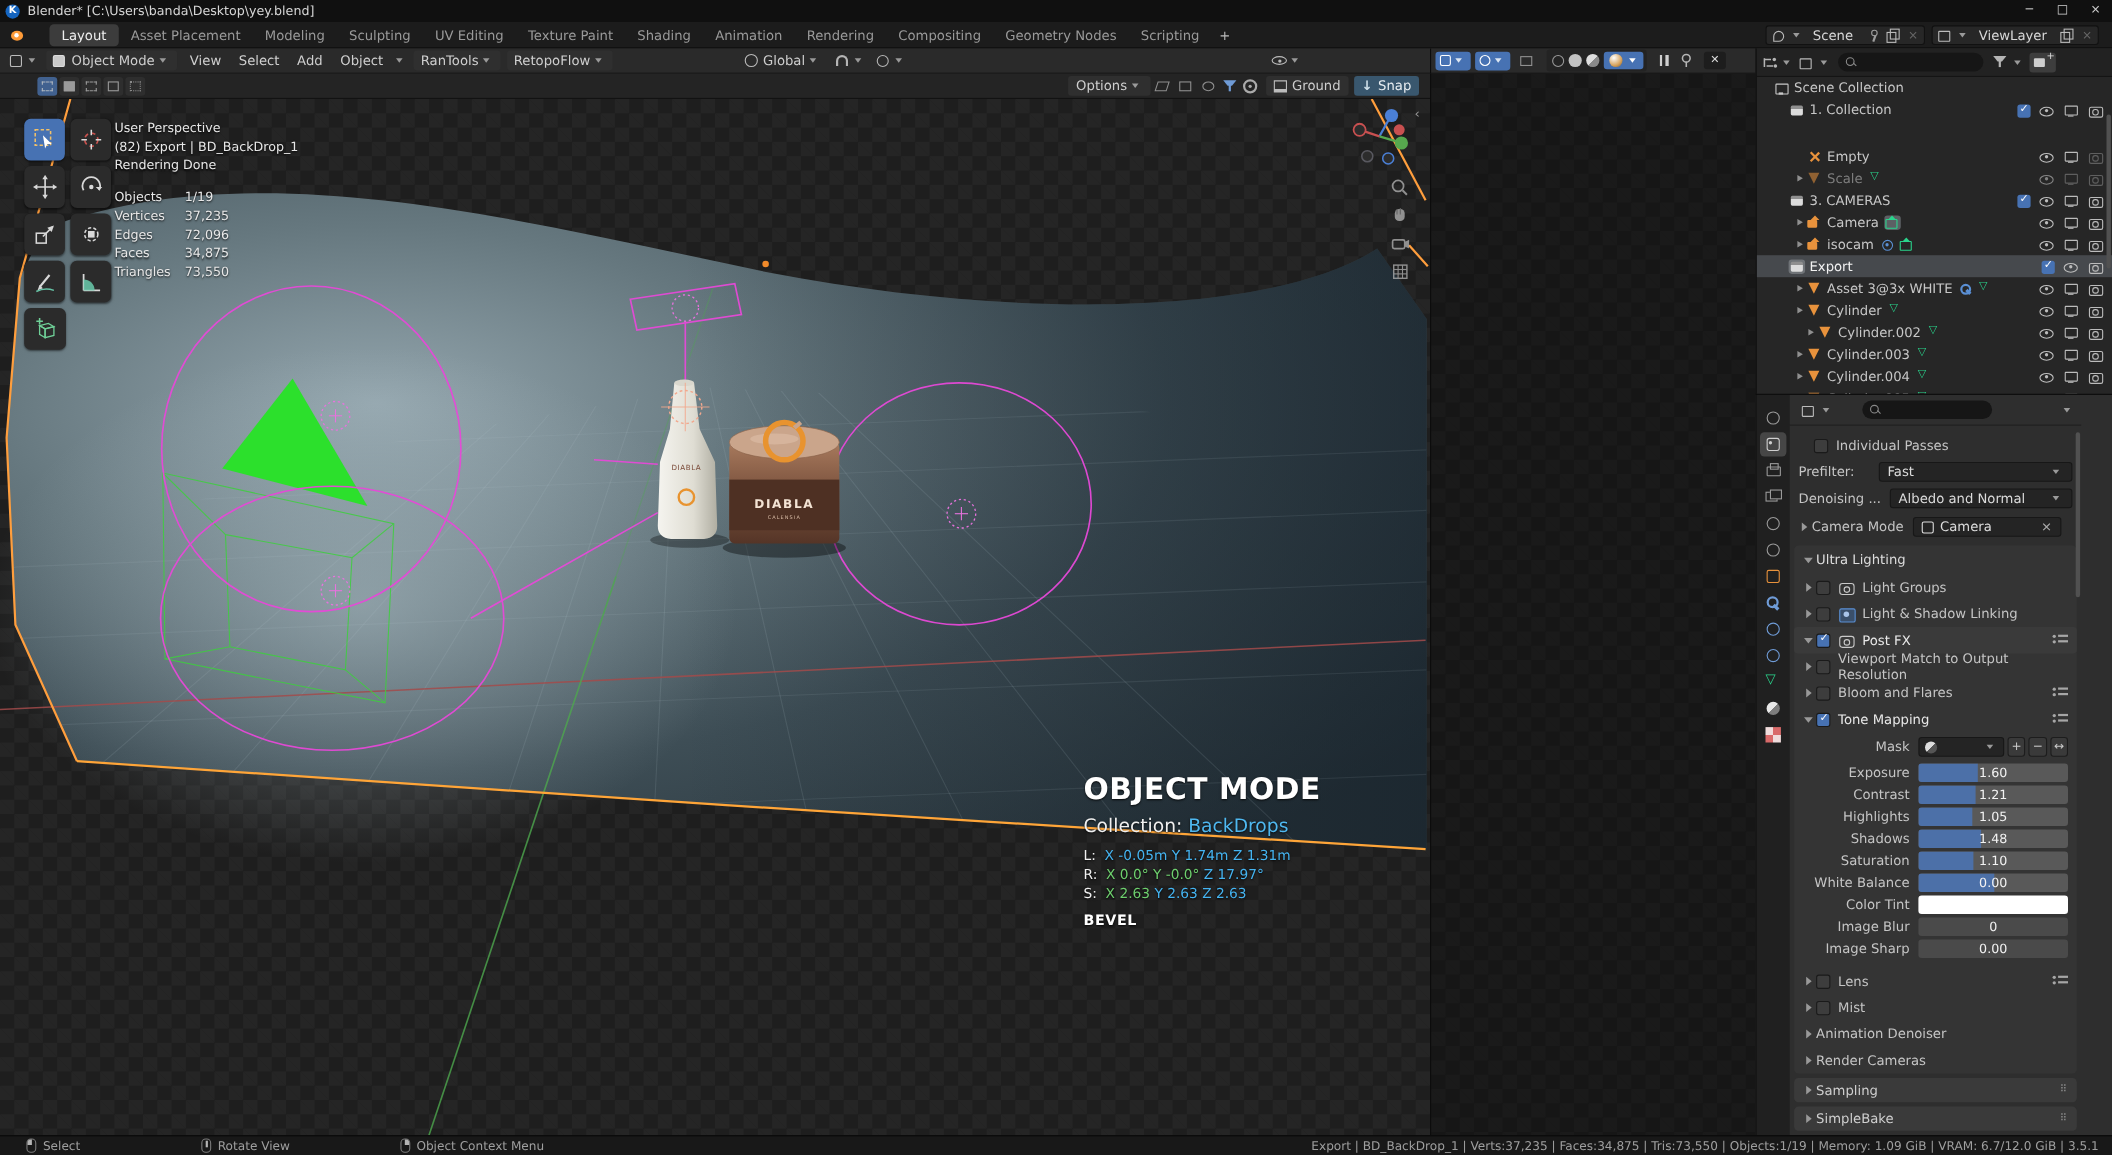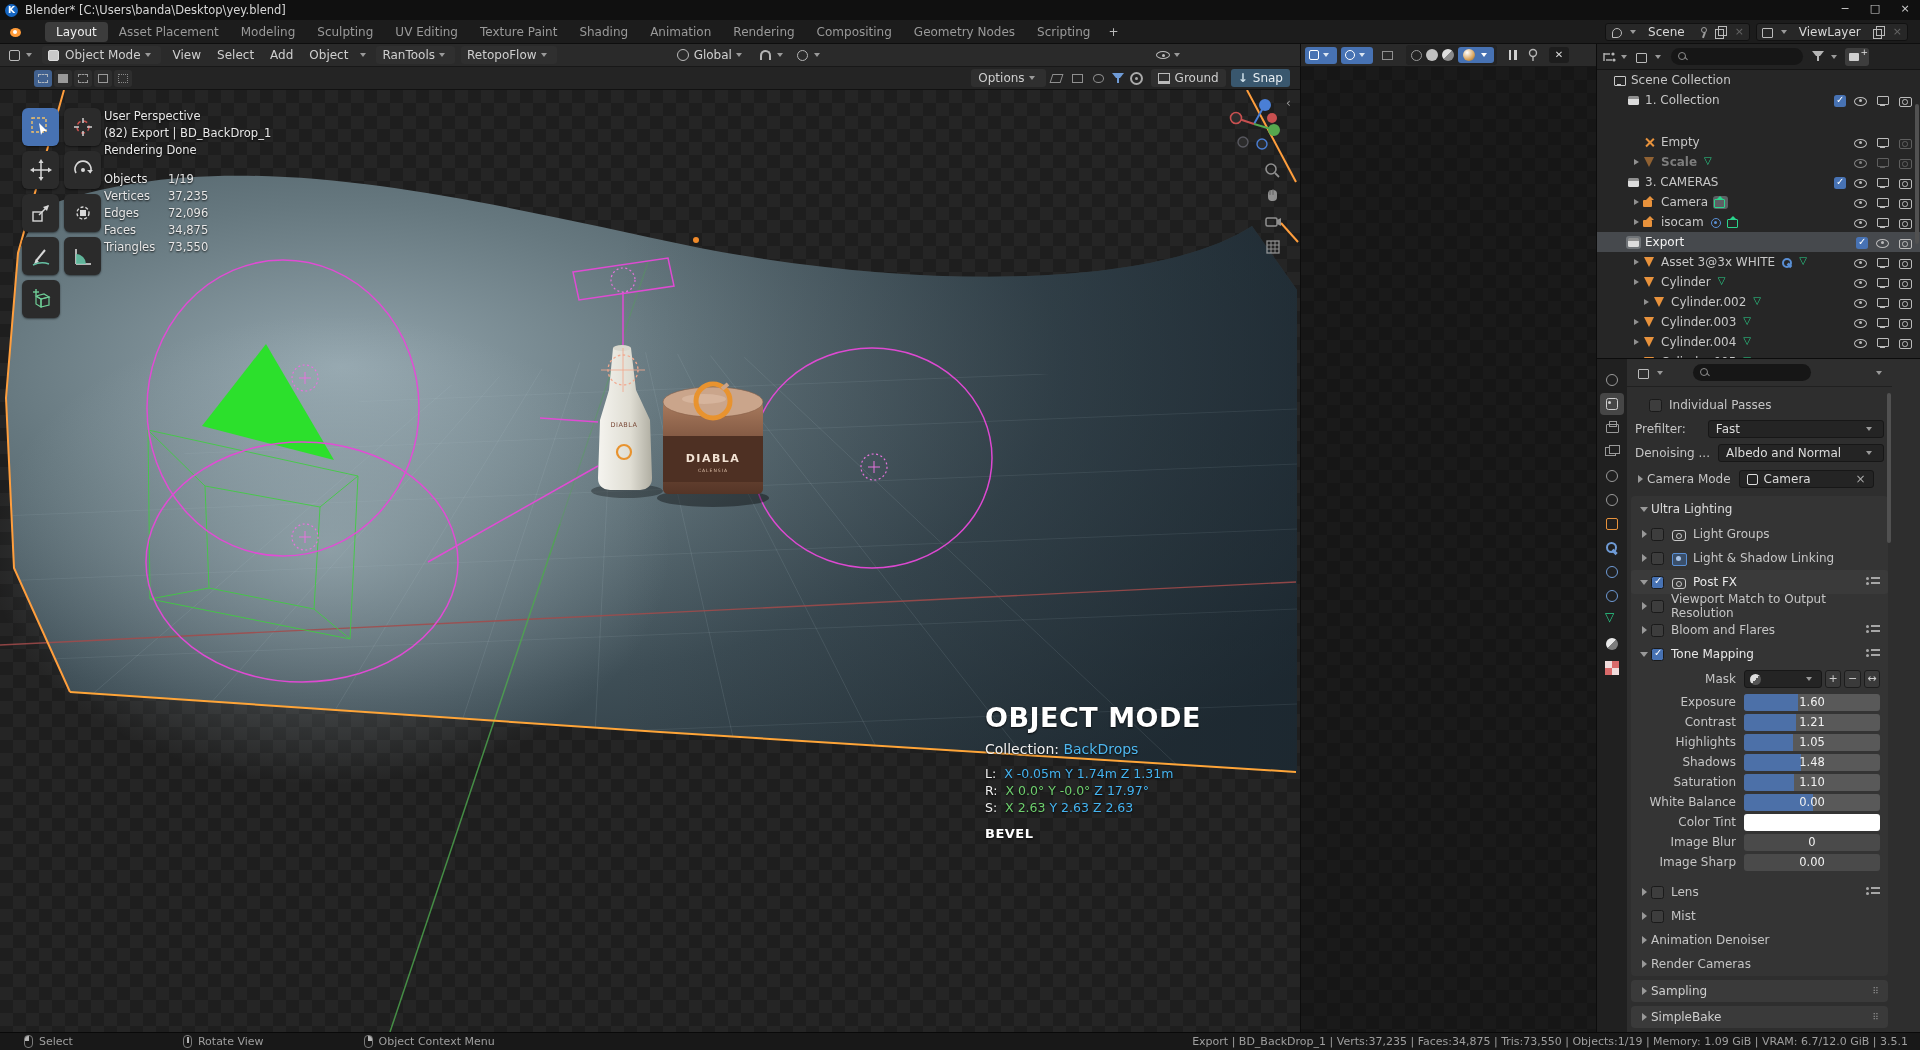--- a/index.html
+++ b/index.html
@@ -77,21 +77,21 @@
     background-color:#1e1e1e;
     background-image:linear-gradient(45deg,#252525 25%,transparent 25%,transparent 75%,#252525 75%),
                      linear-gradient(45deg,#252525 25%,transparent 25%,transparent 75%,#252525 75%);
     background-position:0 0,13px 13px;background-size:26px 26px}
   .ovstats{position:absolute;left:104px;top:18px;color:#e8e8e8;font-size:11.5px;line-height:17px;text-shadow:0 1px 2px rgba(0,0,0,.9)}
   .ovstats .tbl{margin-top:12px}
   .ovstats .r{display:flex}
   .ovstats .k{width:64px}
   .hud{position:absolute;left:985px;top:612px;text-shadow:0 1px 2px rgba(0,0,0,.85)}
   .hud .big{font-size:27px;font-weight:bold;color:#fff;letter-spacing:.5px}
-  .hud .coll{font-size:14px;color:#f0f0f0;margin-top:8px}
+  .hud .coll{font-size:17px;color:#f0f0f0;margin-top:8px}
   .hud .coll b{color:#4fb8f0;font-weight:normal}
   .hud .axes{font-size:12.5px;margin-top:8px;line-height:17px;color:#f0f0f0}
   .c-g{color:#6ed06e}.c-b{color:#45b4f1}
   .hud .bev{font-size:13px;font-weight:bold;color:#fff;margin-top:10px;letter-spacing:.5px}
   .navgz{position:absolute;left:1226px;top:6px}
   .vpic{position:absolute;left:1264px;width:18px;height:18px;opacity:.75}
   .npanel{position:absolute;left:1286px;top:6px;color:#9a9a9a;font-size:12px}
   
   #vp2hdr{position:absolute;left:1300px;top:44px;width:296px;height:23px;background:#2a2a2a;border-bottom:1px solid #181818;border-left:1px solid #0c0c0c;display:flex;align-items:center}
   #vp2{position:absolute;left:1300px;top:67px;width:296px;height:965px;border-left:1px solid #0c0c0c;
@@ -715,21 +715,21 @@
         <span class="exp"></span>
         <span class="oli ic-empty"></span>
         <span class="ollabel">Empty</span>
         <span style="display:flex"></span>
         <span class="oltgl">
           <i class="tg t-eye"></i>
           <i class="tg t-screen"></i>
           <i class="tg t-cam off"></i>
         </span>
       </div>
-      <div class="olrow dimrow" style="padding-left: 34px; font-weight: bold;">
+      <div class="olrow dimrow" style="padding-left: 34px;">
         <span class="exp r"></span>
         <span class="oli ic-cone dim"></span>
         <span class="ollabel">Scale</span>
         <span style="display:flex">
           <i class="xi x-meshwire"></i>
         </span>
         <span class="oltgl">
           <i class="tg t-eye dim"></i>
           <i class="tg t-screen off"></i>
           <i class="tg t-cam off"></i>

